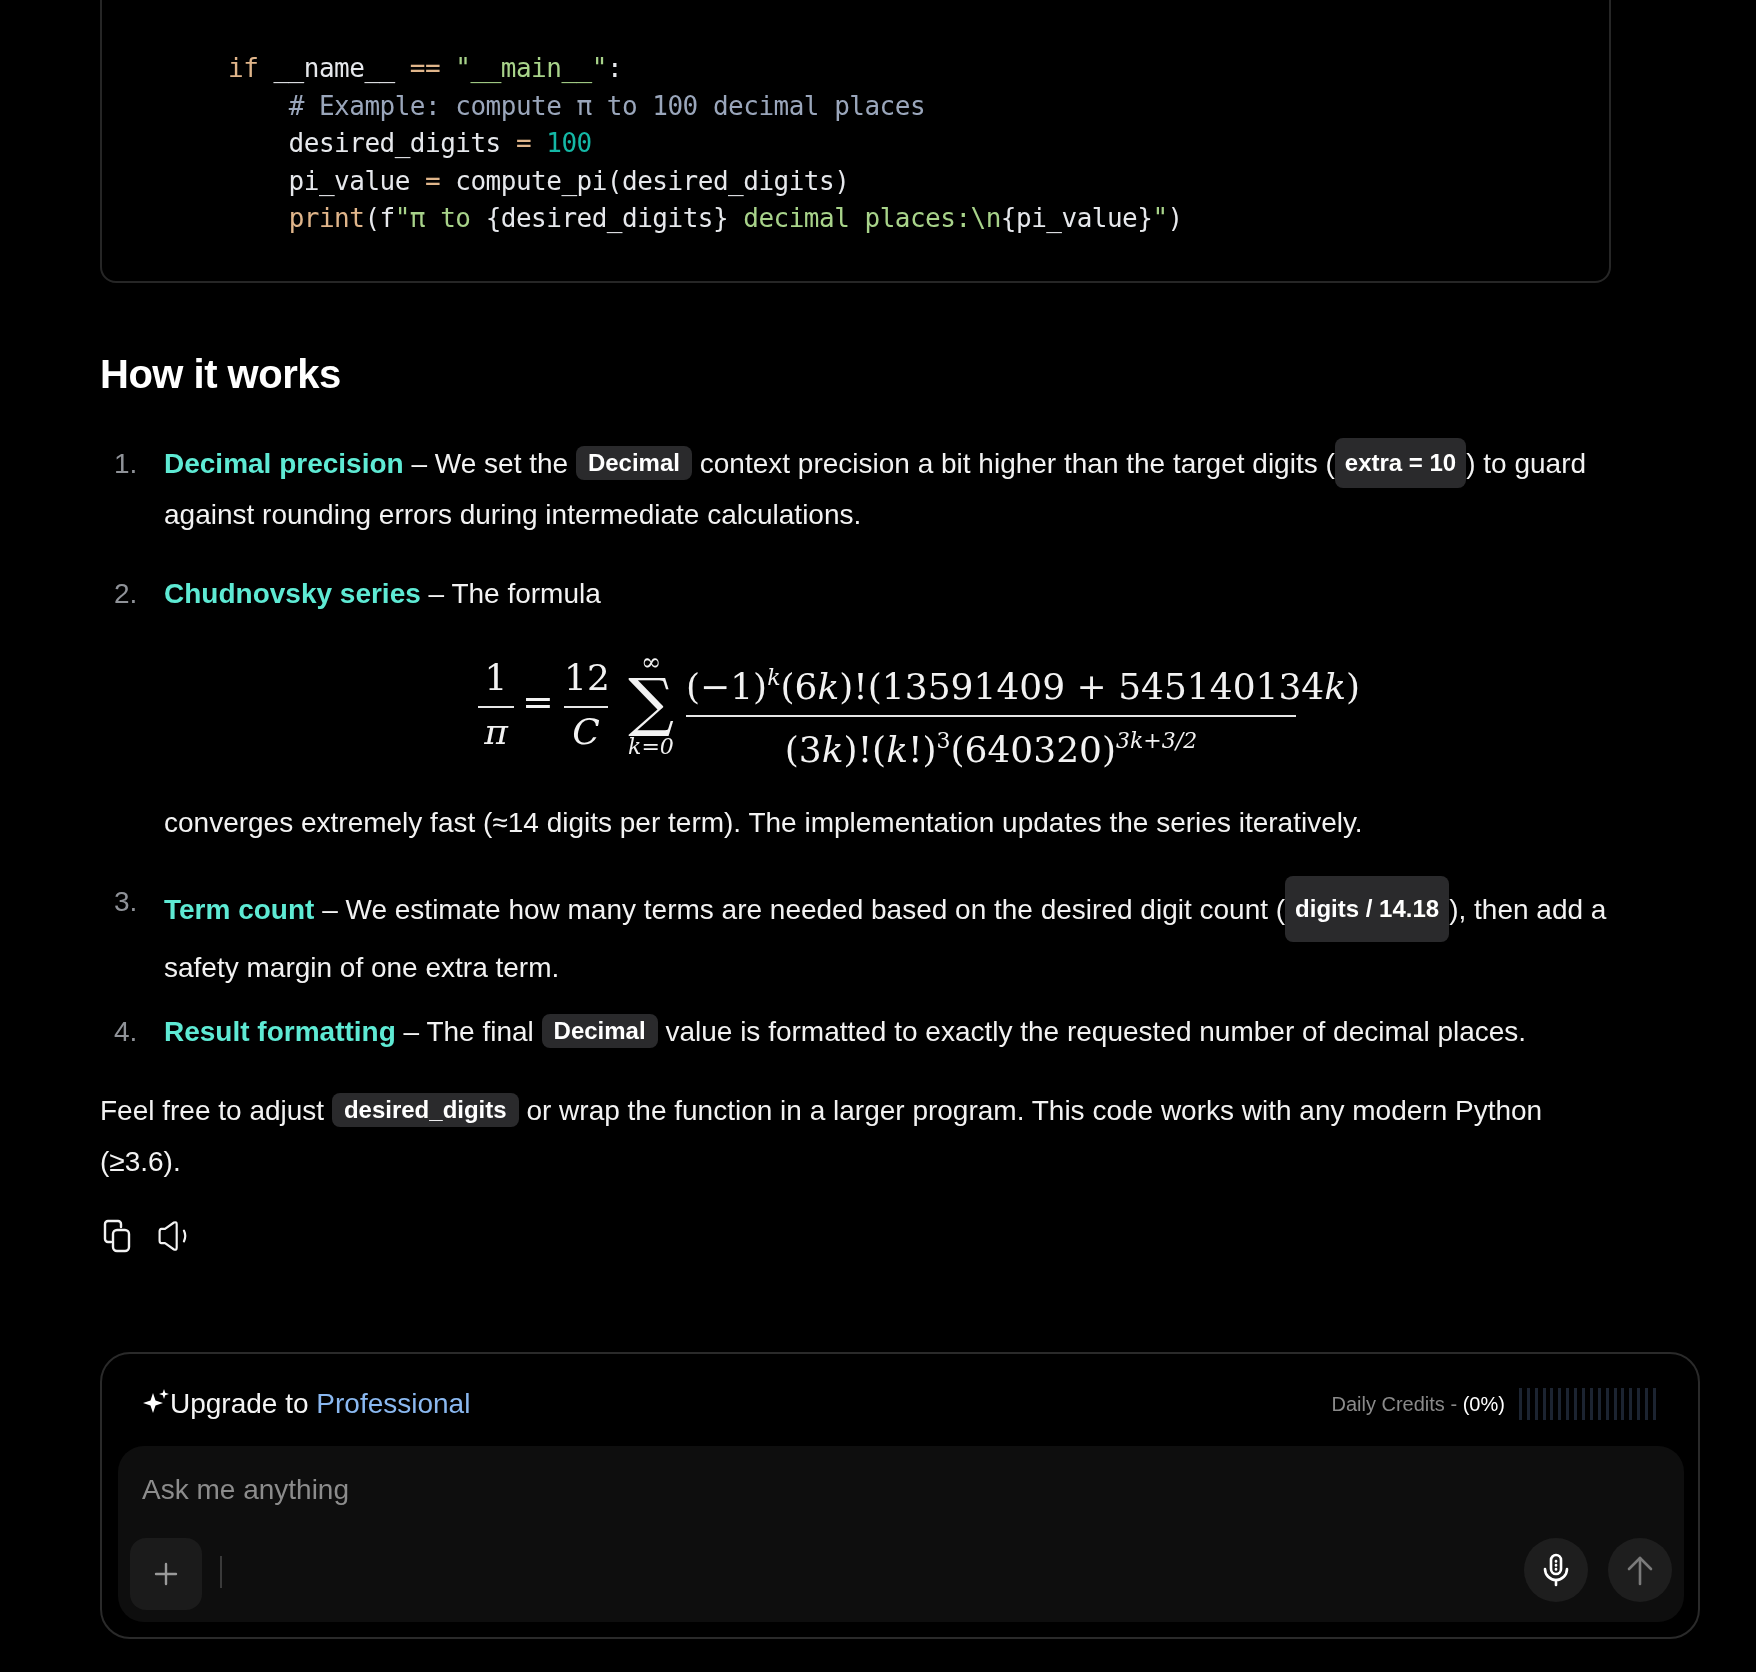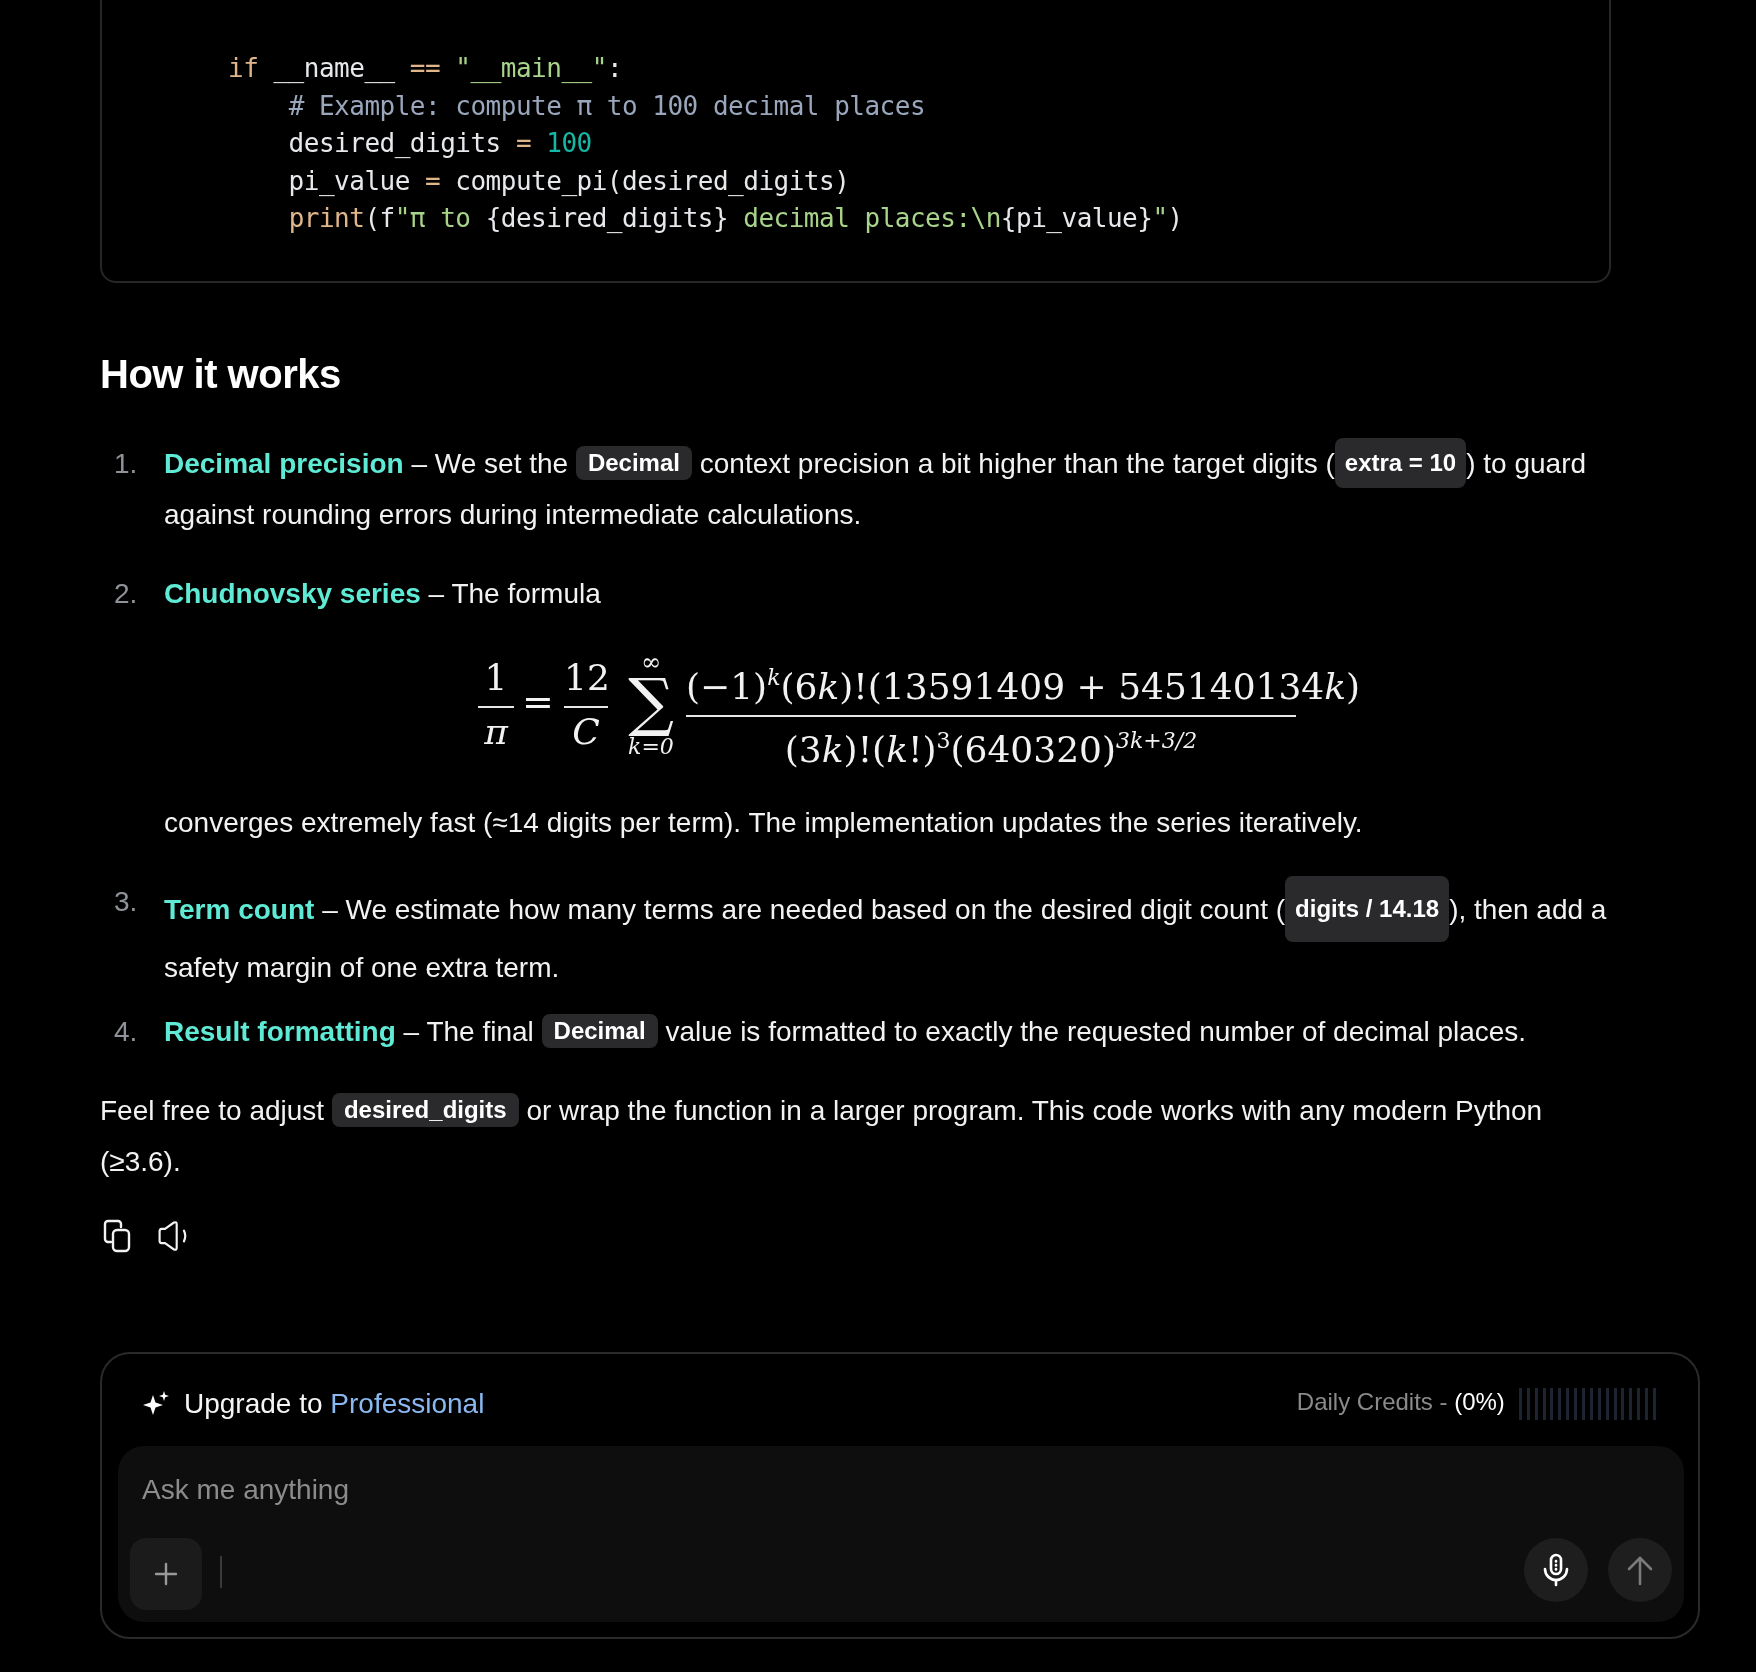--- a/index.html
+++ b/index.html
@@ -46,23 +46,23 @@
 
     
     .actions { position: absolute; left: 100px; top: 1218px; display: flex; gap: 20px; }
     .icon-btn { width: 36px; height: 36px; display: flex; align-items: center; justify-content: center; cursor: pointer; }
 
     
     .composer {
       position: absolute; left: 100px; top: 1352px; width: 1600px; height: 287px;
       border: 2px solid #2a2a2a; border-radius: 30px; background: #000;
     }
-    .upgrade { position: absolute; left: 40px; top: 34px; display: flex; align-items: center; gap: 14px; font-size: 28px; color: #f5f5f5; cursor: pointer; }
+    .upgrade { position: absolute; left: 40px; top: 34px; display: flex; align-items: flex-start; font-size: 28px; color: #f5f5f5; cursor: pointer; }
     .upgrade .accent { color: #8ab8f0; }
-    .credits { position: absolute; right: 42px; top: 34px; display: flex; gap: 14px; font-size: 24px; }
+    .credits { position: absolute; right: 42px; top: 34px; display: flex; align-items: center; gap: 14px; font-size: 20px; }
     .credits .label { color: #8a8a8a; }
     .credits .pct { color: #fff; }
     .bars { display: flex; gap: 4.9px; align-items: center; height: 32px; }
     .bars span { display: block; width: 3px; height: 32px; background: #1c2431; }
     .input-area {
       position: absolute; left: 16px; top: 92px; width: 1566px; height: 176px;
       background: #0e0e0e; border-radius: 26px;
     }
     .input-area input {
       position: absolute; left: 24px; top: 24px; width: 1500px; height: 40px; background: transparent; border: none; outline: none;

